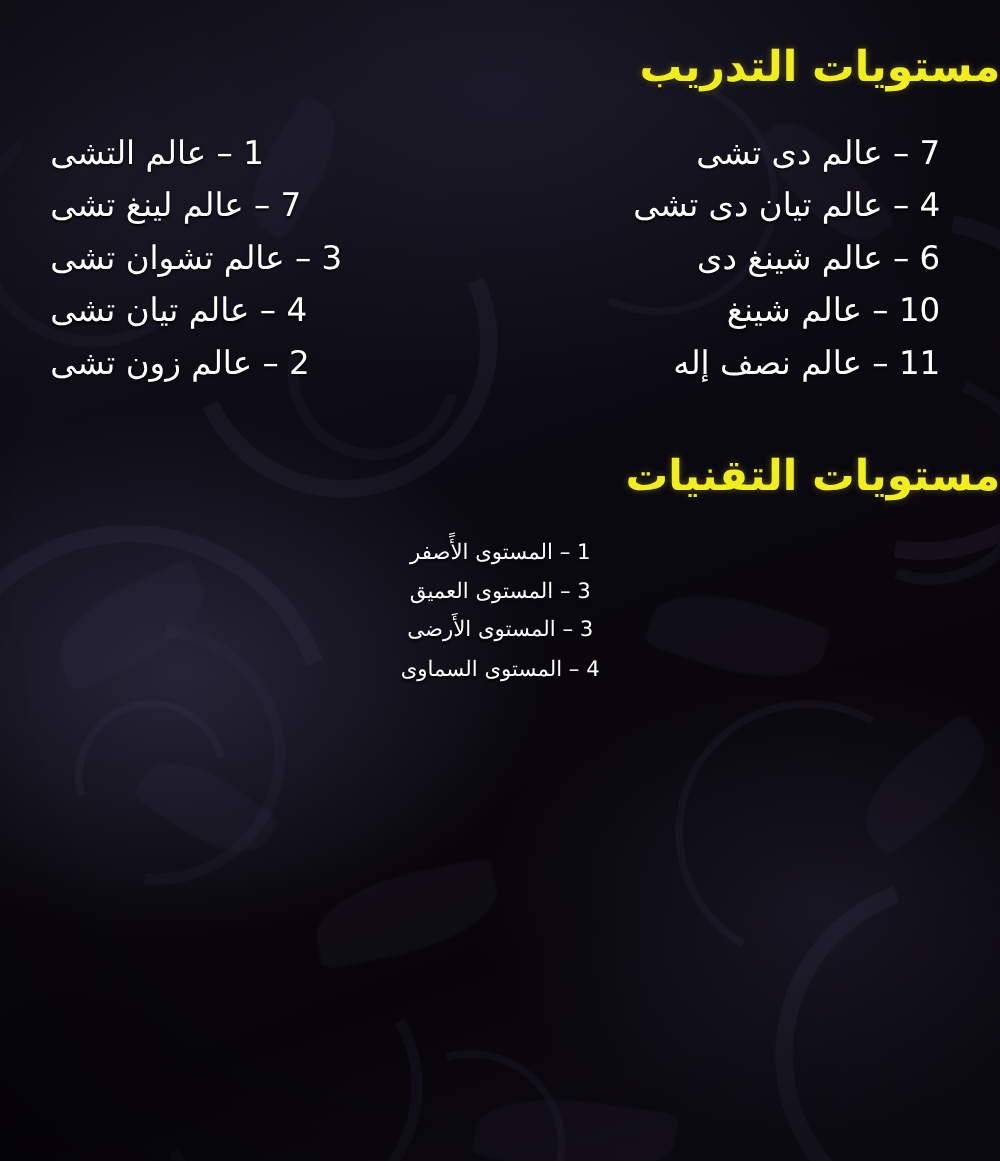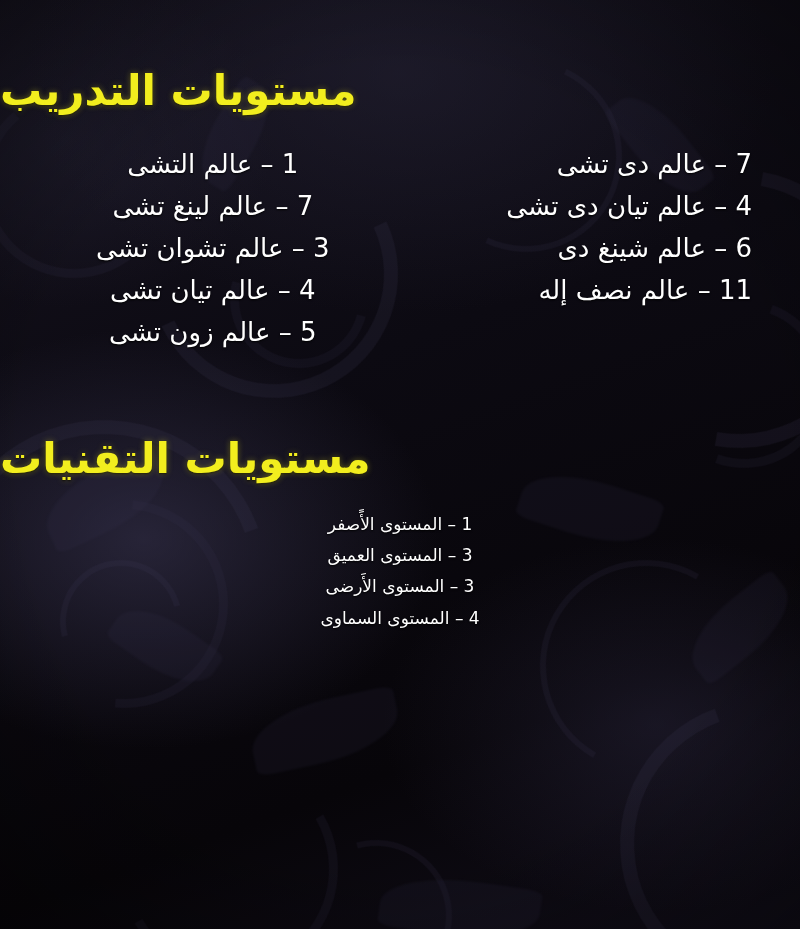--- a/index.html
+++ b/index.html
@@ -54,44 +54,43 @@
     pointer-events: none;
     background: radial-gradient(ellipse 105% 95% at 50% 50%, rgba(0,0,0,0) 45%, rgba(0,0,0,0.55) 82%, rgba(0,0,0,0.85) 100%);
   }
   .content {
     position: relative;
     z-index: 5;
     width: 100%;
     height: 100%;
   }
   .section-title {
-    text-align: left;
+    text-align: right;
     color: #f2ee1e;
     font-family: "DejaVu Sans", sans-serif;
     font-weight: bold;
-    font-size: 42px;
+    font-size: 34px;
     letter-spacing: 1px;
     text-shadow: 0 0 6px rgba(240,236,30,0.35), 0 1px 2px rgba(0,0,0,0.9);
-    margin-top: 32px;
   }
   #title-training { padding-top: 34px; }
   #title-techniques { padding-top: 48px; }
 
   .two-col {
     display: flex;
     flex-direction: row;
     justify-content: space-between;
     align-items: flex-start;
     padding: 28px 40px 0 40px;
     box-sizing: border-box;
   }
   .col {
     width: 48%;
   }
-  .col.right { text-align: center; padding-right: 18px; }
+  .col.right { text-align: left; padding-right: 18px; }
   .col.left  { text-align: right; padding-right: 8px; }
 
   .item {
     color: #ffffff;
     font-size: 26px;
     line-height: 1.62;
     white-space: nowrap;
     text-shadow: 0 1px 2px rgba(0,0,0,0.95);
   }
   .centered-list {
@@ -137,29 +136,30 @@
   <div class="content">
 
     <div class="section-title" id="title-training">مستويات التدريب</div>
 
     <div class="two-col">
 
       <div class="col left">
         <div class="item">7 – عالم دى تشى</div>
         <div class="item">4 – عالم تيان دى تشى</div>
         <div class="item">6 – عالم  شينغ دى</div>
+        <div class="item">10 – عالم شينغ</div>
         <div class="item">11 – عالم  نصف إله</div>
       </div>
 
       <div class="col right">
         <div class="item">1 – عالم التشى</div>
         <div class="item">7 – عالم لينغ تشى</div>
         <div class="item">3 – عالم تشوان تشى</div>
         <div class="item">4 – عالم تيان تشى</div>
-        <div class="item">5 – عالم زون تشى</div>
+        <div class="item">2 – عالم زون تشى</div>
       </div>
 
     </div>
 
     <div class="section-title" id="title-techniques">مستويات التقنيات</div>
 
     <div class="centered-list">
       <div class="item">1 – المستوى الأًصفر</div>
       <div class="item">3 – المستوى العميق</div>
       <div class="item">3 – المستوى الأَرضى</div>

